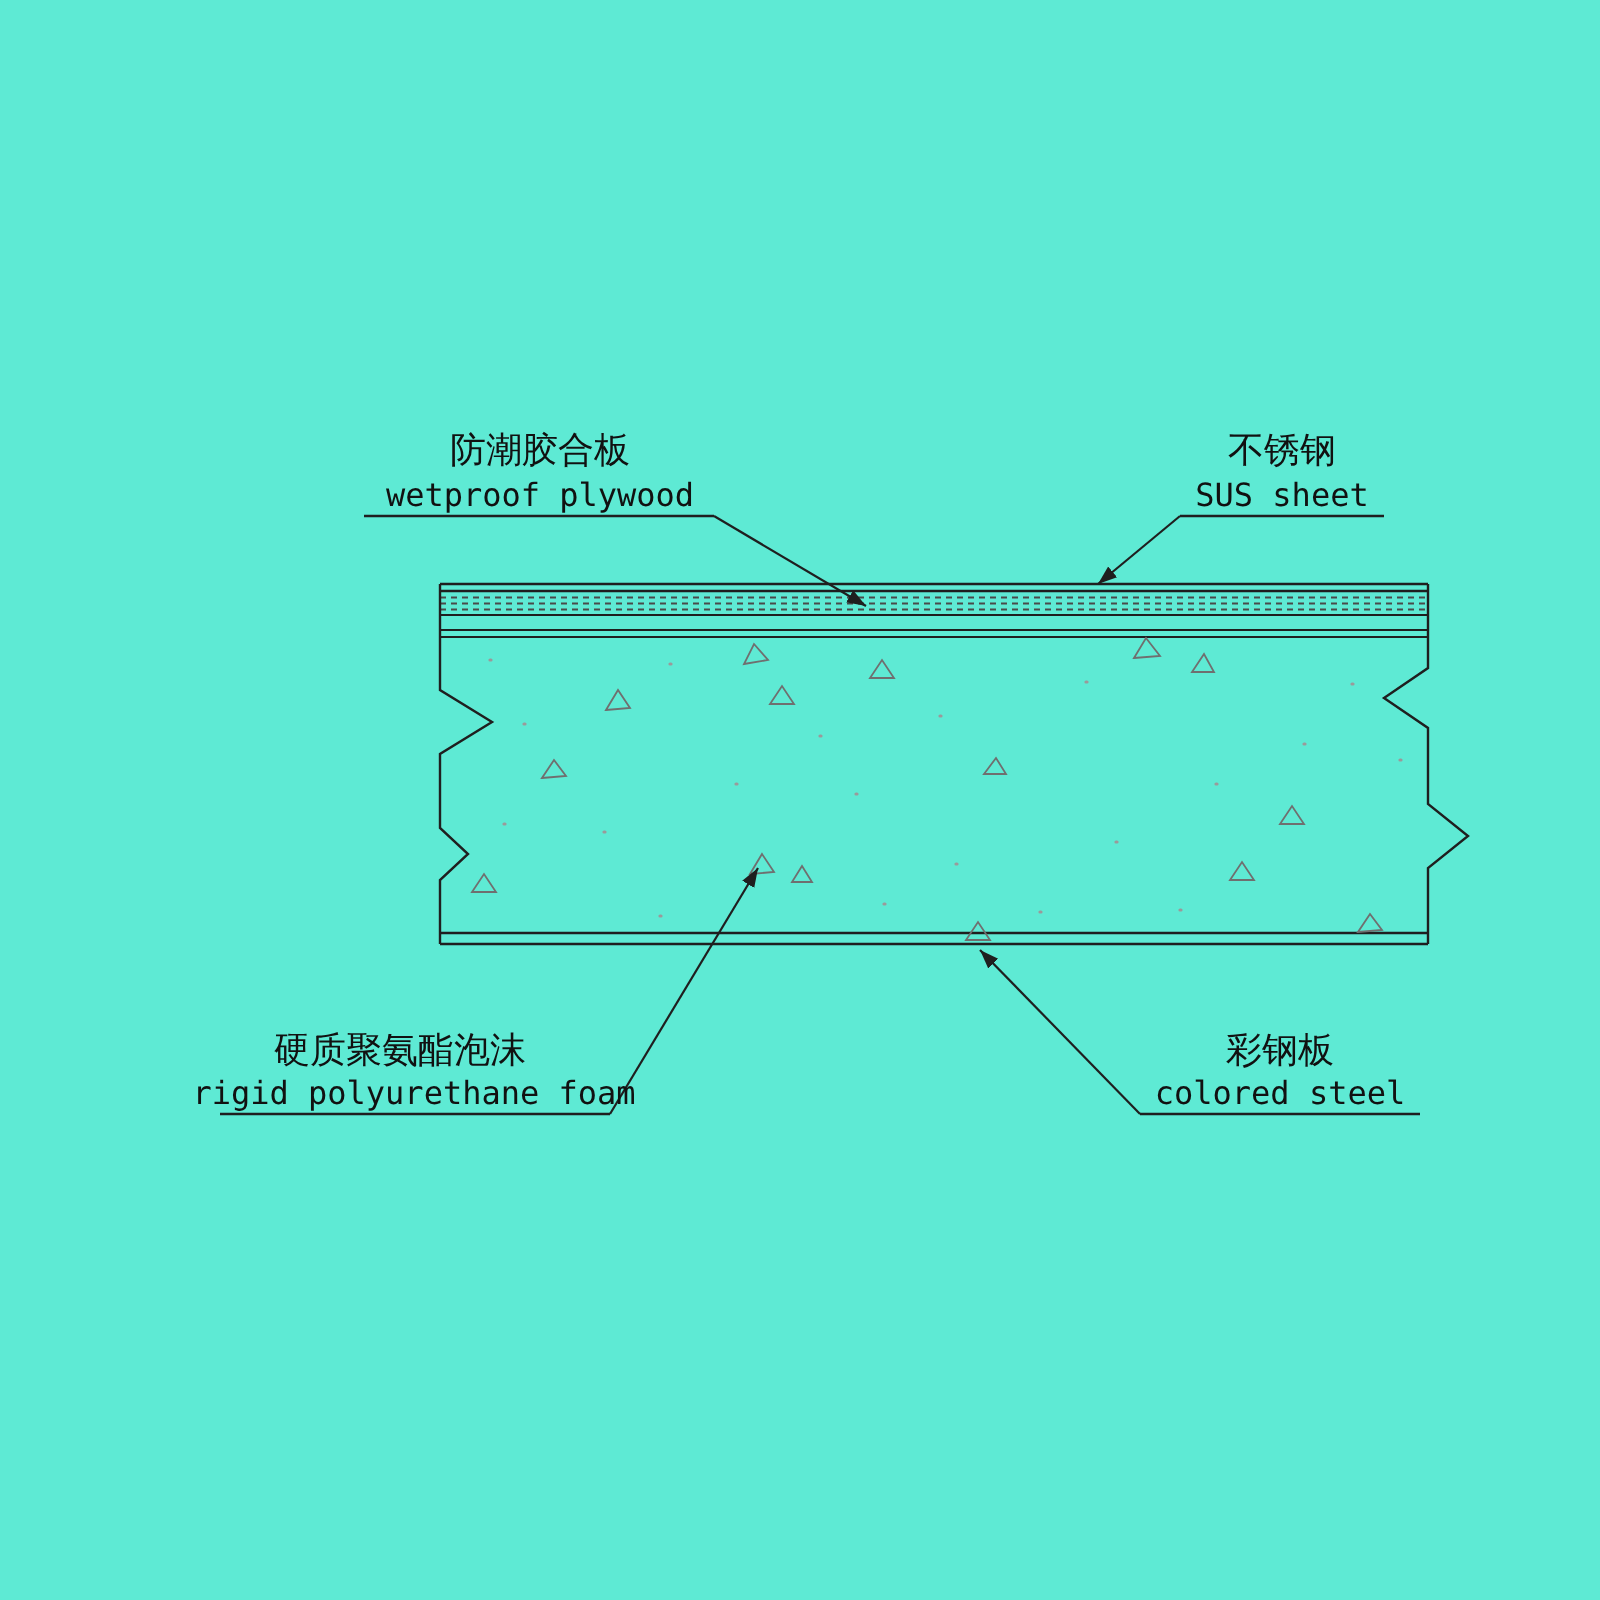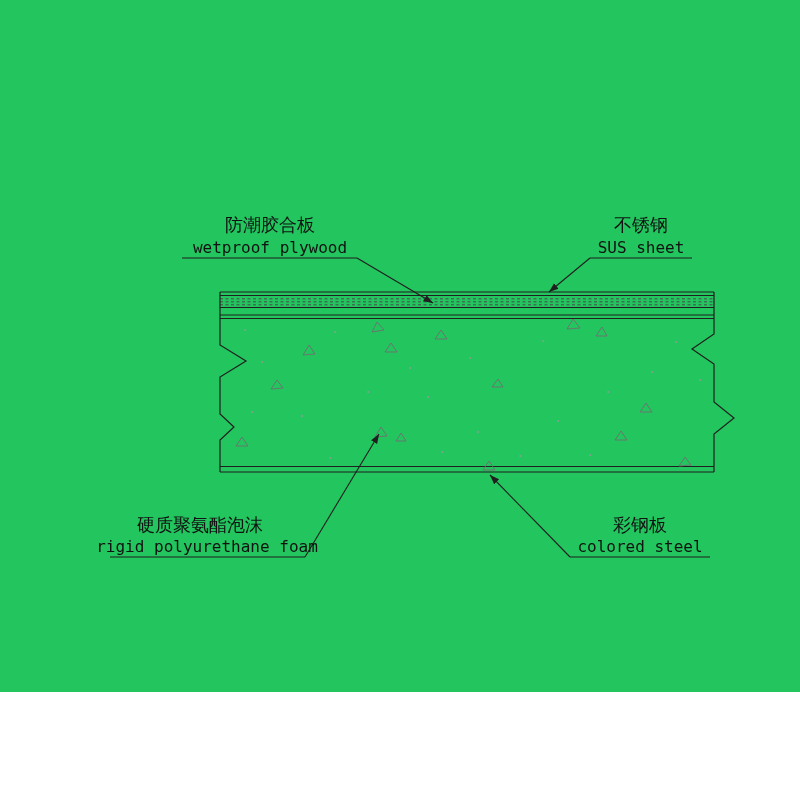--- a/index.html
+++ b/index.html
@@ -3,22 +3,22 @@
 <meta charset="utf-8">
 <style>
   html, body {
     margin: 0;
     padding: 0;
     background: #ffffff;
   }
   .stage {
     position: relative;
     width: 800px;
-    height: 692px;
-    background: #22c55e;
+    height: 800px;
+    background: #5eead4;
     overflow: hidden;
   }
   svg { display: block; }
   .line     { stroke: #1f1f1f; stroke-width: 1.2; fill: none; }
   .thinline { stroke: #1f1f1f; stroke-width: 1;   fill: none; }
   .dashline { stroke: #4a4a4a; stroke-width: 1; fill: none; stroke-dasharray: 3 2.5; }
   .leader   { stroke: #1f1f1f; stroke-width: 1.1; fill: none; }
   .underline{ stroke: #1f1f1f; stroke-width: 1.2; }
   .tri      { stroke: #6f6f6f; stroke-width: 0.9; fill: none; }
   .dots     { stroke: #9a9a9a; stroke-width: 1.6; stroke-linecap: round; fill: none; }

